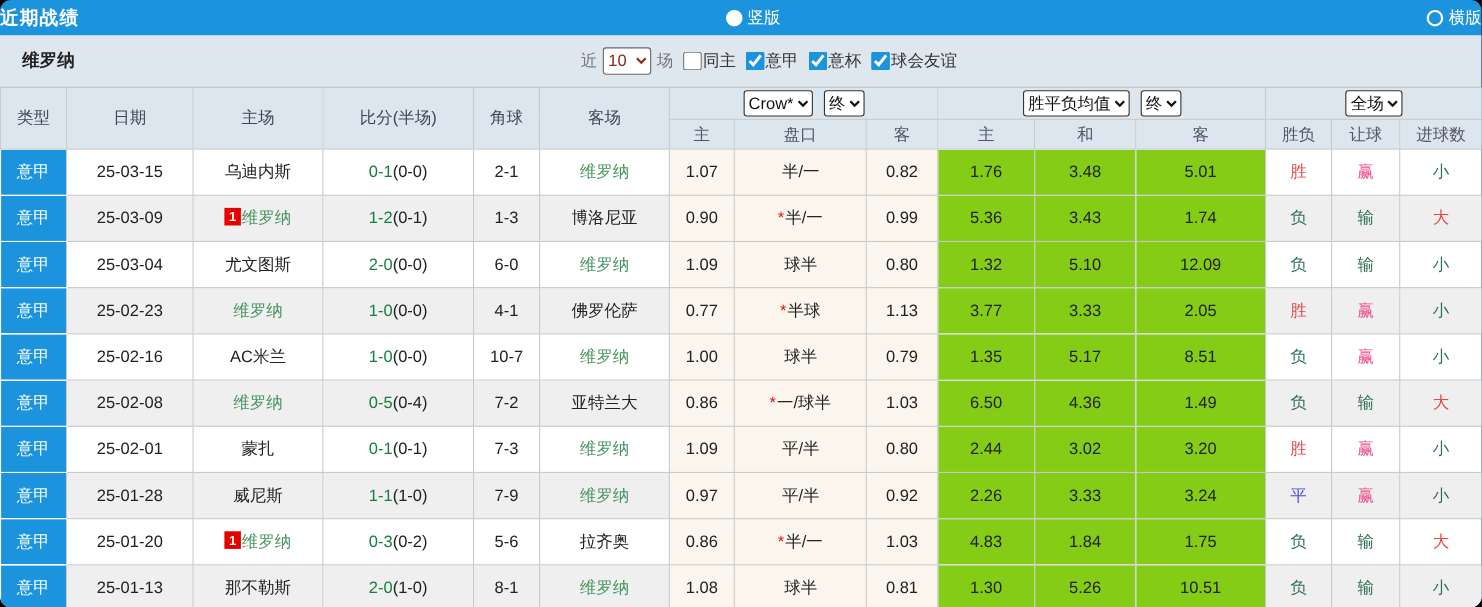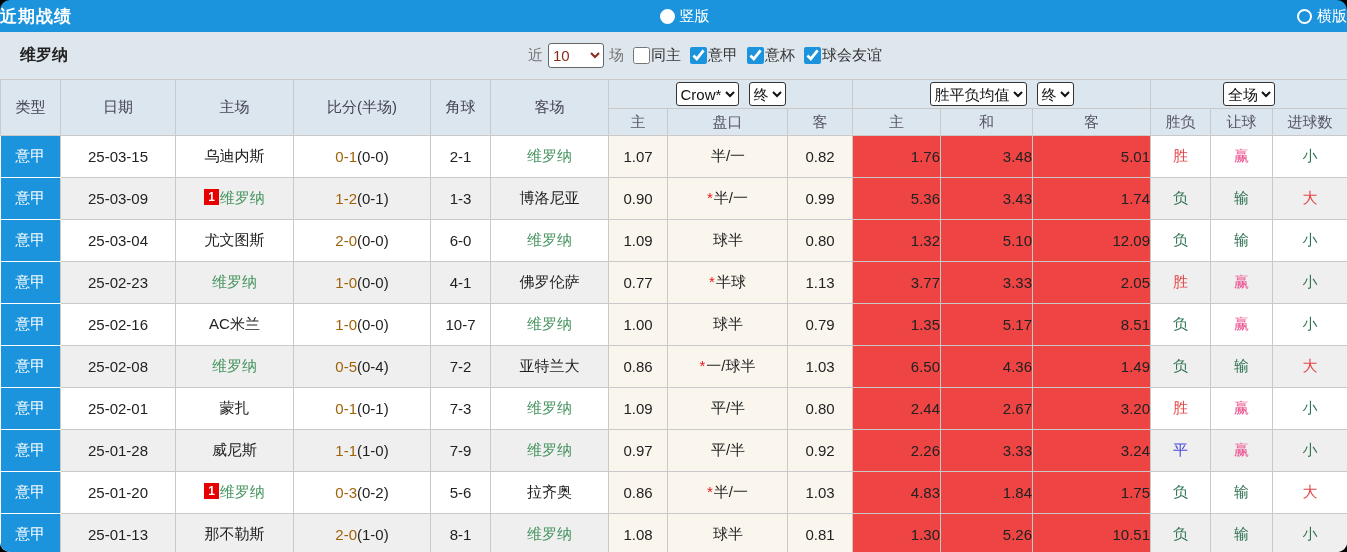--- a/index.html
+++ b/index.html
@@ -16,37 +16,37 @@
   .title{font-weight:bold;font-size:17px;letter-spacing:1px;}
   .radio-opt{display:flex;align-items:center;gap:5px;font-size:15px;cursor:pointer;}
   .radio{width:15px;height:15px;border:2px solid #fff;border-radius:50%;box-sizing:border-box;display:inline-block;}
   .radio.filled{background:#fff;}
   
   .filterbar{height:47px;background:#dfe7ee;position:relative;display:flex;align-items:center;}
   .team{font-weight:bold;font-size:16px;color:#222;margin-left:20px;}
   .filters{position:absolute;left:528px;top:0;height:100%;display:flex;align-items:center;gap:5px;}
   .flabel{color:#777;font-size:15px;}
   .cblabel{color:#333;font-size:15px;display:flex;align-items:center;cursor:pointer;}
-  .filters select{font-size:15px;color:#8b2a1a;border:1px solid #666;background:#fff;border-radius:3px;height:25px;width:56px;}
+  .filters select{font-size:15px;color:#8b2a1a;border:1px solid #666;background:#fff;border-radius:3px;height:25px;width:44px;}
   .filters input[type=checkbox]{width:17px;height:17px;accent-color:#1b93dd;margin:0 1px 0 4px;}
   
   table{border-collapse:collapse;table-layout:fixed;width:1347px;background:#fff;}
   th,td{border:1px solid #c9c9c9;text-align:center;padding:0;font-weight:normal;overflow:hidden;white-space:nowrap;}
   thead th{background:#dce6ee;color:#445;font-size:15px;}
   tr.sel-row th{height:28px;}
   tr.sub-row th{height:26px;color:#556;}
   .selgroup{display:flex;justify-content:center;align-items:center;gap:10px;}
   .selgroup select{font-size:15px;border:1px solid #333;background:#fff;border-radius:3px;height:24px;color:#111;}
   tbody td{height:41px;font-size:15px;color:#222;}
   tbody tr.alt td{background:#efefef;}
   td.league,tbody tr.alt td.league{background:#1b93dd;color:#fff;border-left:none;border-top:1px solid #fff;border-bottom:1px solid #fff;}
   td.cream,tbody tr.alt td.cream{background:#faf6ee;}
-  td.mean,tbody tr.alt td.mean{background:#ef4444;text-align:right;}
+  td.mean,tbody tr.alt td.mean{background:#84cc16;}
   .verona{color:#44945e;}
-  .s-red{color:#a16207;}
+  .s-red{color:#15803d;}
   .star{color:#e81414;margin-right:1px;}
   .badge{display:inline-block;background:#e60000;color:#fff;font-size:12px;font-weight:bold;line-height:16px;padding:0 4px;margin-right:1px;vertical-align:2px;}
   .t-red{color:#e24646}.t-green{color:#2f7252}.t-blue{color:#4747d9}.t-pink{color:#eb4d8c}
 </style>
 </head>
 <body>
 
 <div class="page">
 
   <div class="titlebar">
@@ -317,21 +317,21 @@
     <td>7-3</td>
     <td>
       <span class="verona">维罗纳</span>
     </td>
     <td class="cream">1.09</td>
     <td class="cream">
       <span class="star"></span><span>平/半</span>
     </td>
     <td class="cream">0.80</td>
     <td class="mean">2.44</td>
-    <td class="mean">2.67</td>
+    <td class="mean">3.02</td>
     <td class="mean">3.20</td>
     <td class="t-red">胜</td>
     <td class="t-pink">赢</td>
     <td class="t-green">小</td>
   </tr>
         <tr class="alt">
     <td class="league">意甲</td>
     <td>25-01-28</td>
     <td>
       <span>威尼斯</span>

